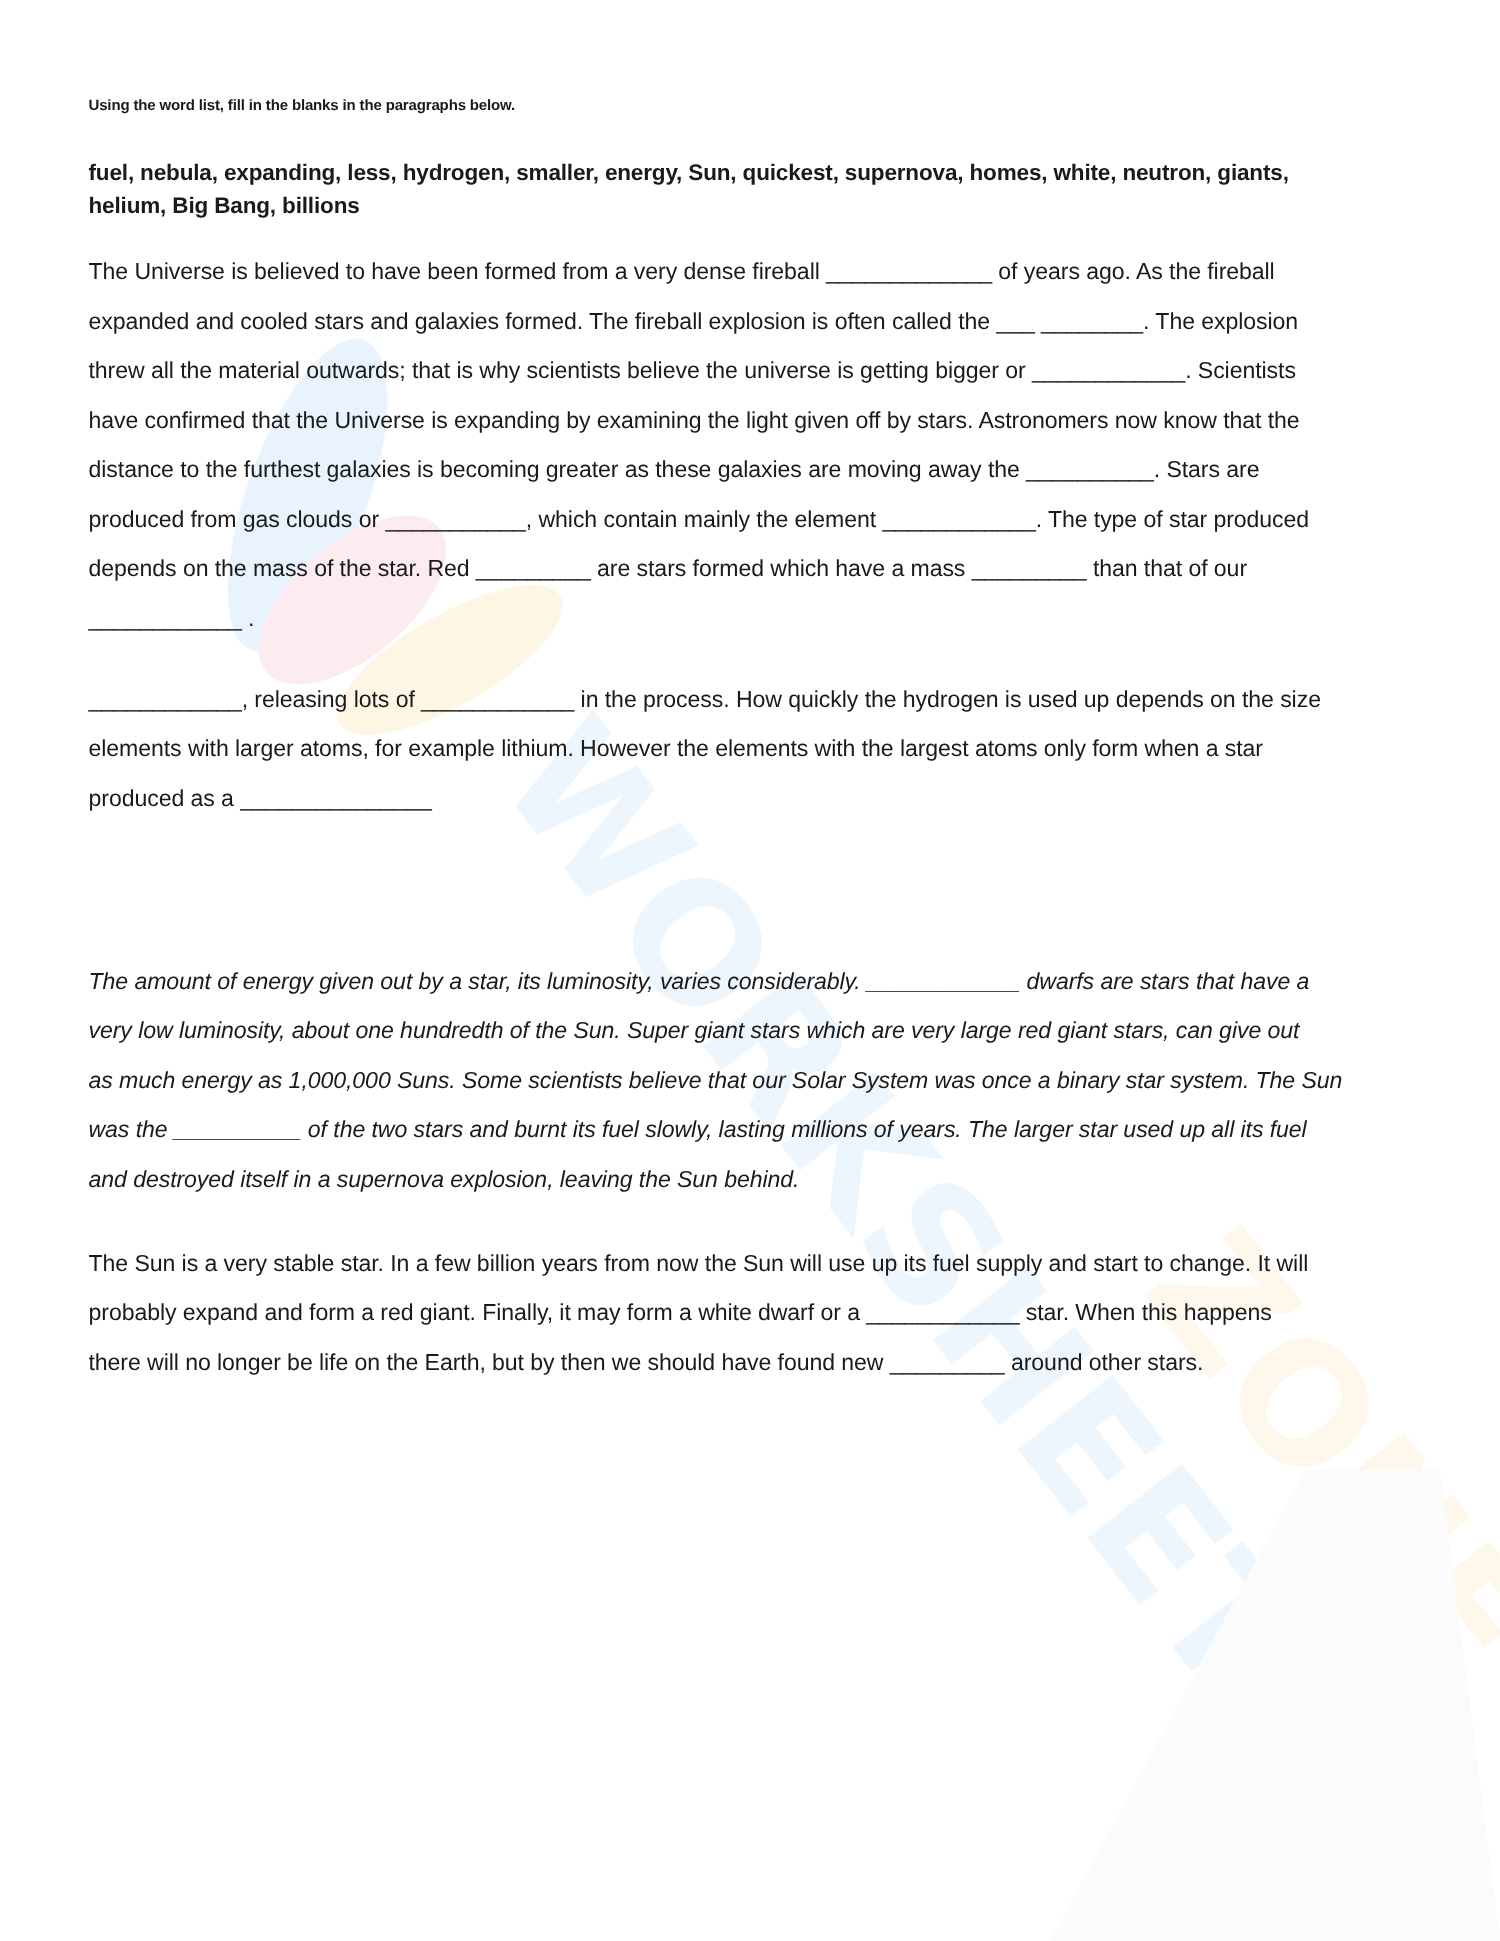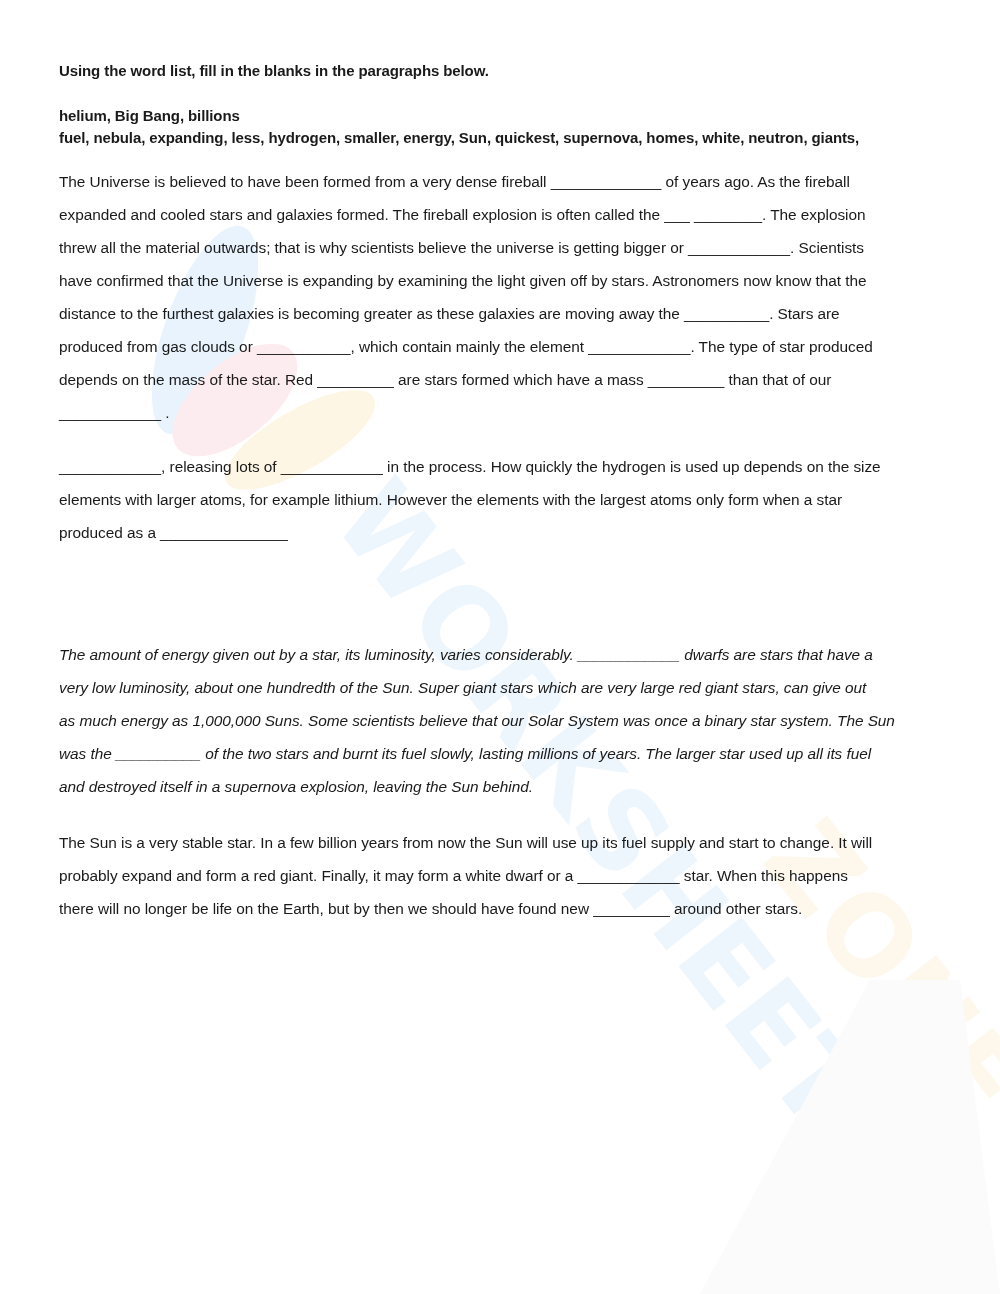--- a/index.html
+++ b/index.html
@@ -5,21 +5,21 @@
     html, body { margin: 0; padding: 0; background: #ffffff; }
     body {
       width: 1000px; height: 1294px; position: relative; overflow: hidden;
       font-family: "Liberation Sans", "DejaVu Sans", sans-serif;
       color: #1a1a1a;
     }
     .watermark { position: absolute; inset: 0; pointer-events: none; z-index: 0; }
     .page { position: absolute; left: 59px; top: 0; width: 890px; z-index: 1; }
     .instr {
       position: absolute; left: 0; top: 61px;
-      font-weight: bold; font-size: 15px; line-height: 20px; letter-spacing: -0.1px;
+      font-weight: bold; font-size: 10px; line-height: 20px; letter-spacing: -0.1px;
     }
     .wordlist {
       position: absolute; left: 0; top: 105px; width: 880px;
       font-weight: bold; font-size: 15px; line-height: 22px; letter-spacing: -0.1px;
     }
     .para { position: absolute; left: 0; width: 890px; font-size: 15.4px; letter-spacing: -0.05px; }
     .para .ln { display: block; height: 33px; line-height: 20px; white-space: pre; }
     .p1 { top: 172px; }
     .p2 { top: 457px; }
     .p3 { top: 645px; font-style: italic; }
@@ -36,22 +36,22 @@
     <text x="330" y="520" font-family="DejaVu Sans, sans-serif" font-weight="bold" font-size="110" fill="#d9ecfb" transform="rotate(52 330 520)" opacity="0.8">WORKSHEET</text>
     <text x="760" y="860" font-family="DejaVu Sans, sans-serif" font-weight="bold" font-size="110" fill="#fdefd4" transform="rotate(52 760 860)" opacity="0.8">ZONE</text>
     <path d="M 870 980 L 960 980 L 1000 1294 L 700 1294 Z" fill="#f7f7f7"></path>
   </g>
 </svg>
 
 <div class="page">
   <div class="instr">Using the word list, fill in the blanks in the paragraphs below.</div>
 
   <div class="wordlist">
+    <div>fuel, nebula, expanding,  less, hydrogen, smaller, energy, Sun, quickest, supernova, homes, white, neutron, giants,</div>
     <div>helium, Big Bang, billions</div>
-    <div>fuel, nebula, expanding,  less, hydrogen, smaller, energy, Sun, quickest, supernova, homes, white, neutron, giants,</div>
   </div>
 
   <div class="para p1">
     <span class="ln">The Universe is believed to have been formed from a very dense fireball _____________ of years ago. As the fireball</span>
     <span class="ln">expanded and cooled stars and galaxies formed. The fireball explosion is often called the ___ ________. The explosion</span>
     <span class="ln">threw all the material outwards; that is why scientists believe the universe is getting bigger or ____________. Scientists</span>
     <span class="ln">have confirmed that the Universe is expanding by examining the light given off by stars. Astronomers now know that the</span>
     <span class="ln">distance to the furthest galaxies is becoming greater as these galaxies are moving away the __________. Stars are</span>
     <span class="ln">produced from gas clouds or ___________, which contain mainly the element ____________. The type of star produced</span>
     <span class="ln">depends on the mass of the star. Red _________ are stars formed which have a mass _________ than that of our</span>

